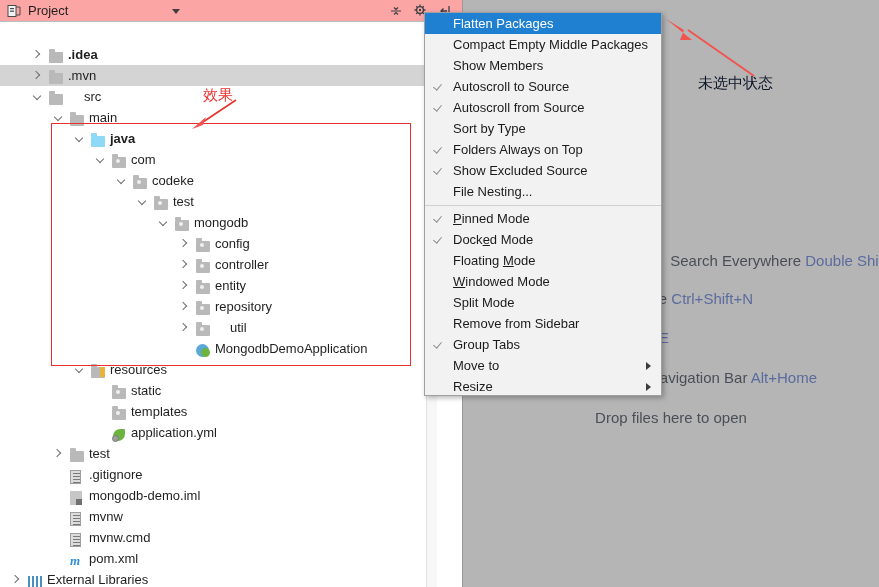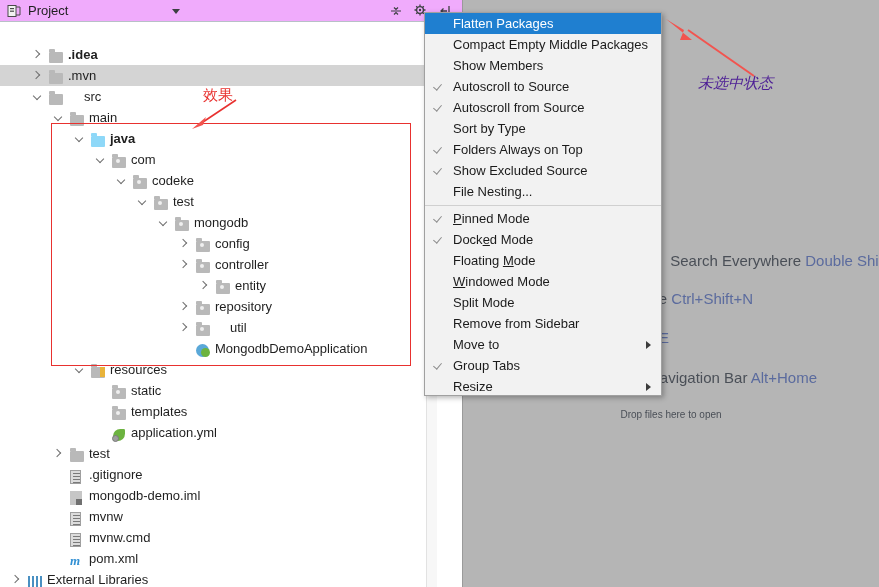--- a/index.html
+++ b/index.html
@@ -15,31 +15,31 @@
     position:absolute;left:463px;top:0;width:416px;height:587px;
     background:#b5b5b5;
   }
   .editor-hint{
     position:absolute;white-space:nowrap;font-size:15px;color:#5b6b9e;
     text-align:right;
   }
   .editor-hint .hint-label{color:#4a4f57;}
   #drop-files-label{
     position:absolute;left:463px;top:409px;width:416px;
-    text-align:center;font-size:10px;color:#4a4f57;
+    text-align:center;font-size:15px;color:#4a4f57;
   }
 
   
   #project-panel{
     position:absolute;left:0;top:0;width:463px;height:587px;
     background:#ffffff;border-right:1px solid #9a9a9a;box-sizing:border-box;
   }
   #panel-header{
     position:absolute;left:0;top:0;width:462px;height:22px;
-    background:#f0abfc;border-bottom:1px solid #b8c0c7;box-sizing:border-box;
+    background:#fca5a5;border-bottom:1px solid #b8c0c7;box-sizing:border-box;
     display:flex;align-items:center;
   }
   #panel-header .ttl{font-size:13px;color:#1f1f1f;margin-left:6px;}
   #project-dropdown-arrow{
     position:absolute;left:172px;top:9px;width:0;height:0;
     border-left:4px solid transparent;border-right:4px solid transparent;
     border-top:5px solid #3c3f41;
   }
   #header-toolbar{position:absolute;right:8px;top:0;height:22px;display:flex;align-items:center;gap:9px;}
   .hdr-icon{width:16px;height:16px;position:relative;}
@@ -154,23 +154,22 @@
   
   #highlight-box{
     position:absolute;left:51px;top:123px;width:360px;height:243px;
     border:1.5px solid #e8312f;box-sizing:border-box;pointer-events:none;
   }
   #effect-annotation-label{
     position:absolute;left:203px;top:86px;font-size:15px;color:#e8312f;
     font-family:"DejaVu Sans",sans-serif;
   }
   #state-annotation-label{
-    position:absolute;left:698px;top:74px;font-size:15px;color:#4c1d95;
+    position:absolute;left:698px;top:74px;font-size:15px;color:#0f172a;
     font-family:"DejaVu Sans",sans-serif;
-    font-style:italic;
   }
   .ann-arrow{position:absolute;pointer-events:none;}
 
   
   #context-menu{
     position:absolute;left:424px;top:12px;width:238px;height:384px;
     background:#f2f2f2;border:1px solid #a0a0a0;box-sizing:border-box;
     box-shadow:2px 2px 5px rgba(0,0,0,.28);
   }
   .menu-item{
@@ -325,21 +324,21 @@
         </span>
         <span class="label" style="left: 215px;">config</span>
       </div>
       <div class="row" style="top: 231px;">
         <span class="twisty right" style="left: 180px; top: 6px;"></span>
         <span class="ic" style="left: 196px;">
           <span class="ic-folder pkg"></span>
         </span>
         <span class="label" style="left: 215px;">controller</span>
       </div>
-      <div class="row" style="top: 252px; margin-left: 20px;">
+      <div class="row" style="top: 252px;">
         <span class="twisty right" style="left: 180px; top: 6px;"></span>
         <span class="ic" style="left: 196px;">
           <span class="ic-folder pkg"></span>
         </span>
         <span class="label" style="left: 215px;">entity</span>
       </div>
       <div class="row" style="top: 273px;">
         <span class="twisty right" style="left: 180px; top: 6px;"></span>
         <span class="ic" style="left: 196px;">
           <span class="ic-folder pkg"></span>
@@ -505,26 +504,26 @@
     </div>
     <div class="menu-item">
       <span class="mi-check"></span>
       <span class="mi-label">Split Mode</span>
     </div>
     <div class="menu-item">
       <span class="mi-check"></span>
       <span class="mi-label">Remove from Sidebar</span>
     </div>
     <div class="menu-item">
+      <span class="mi-check on"></span>
+      <span class="mi-label">Group Tabs</span>
+    </div>
+    <div class="menu-item">
       <span class="mi-check"></span>
       <span class="mi-label">Move to</span>
       <span class="mi-sub"></span>
     </div>
     <div class="menu-item">
-      <span class="mi-check on"></span>
-      <span class="mi-label">Group Tabs</span>
-    </div>
-    <div class="menu-item">
       <span class="mi-check"></span>
       <span class="mi-label">Resize</span>
       <span class="mi-sub"></span>
     </div>
   </div>
 
 </body></html>

